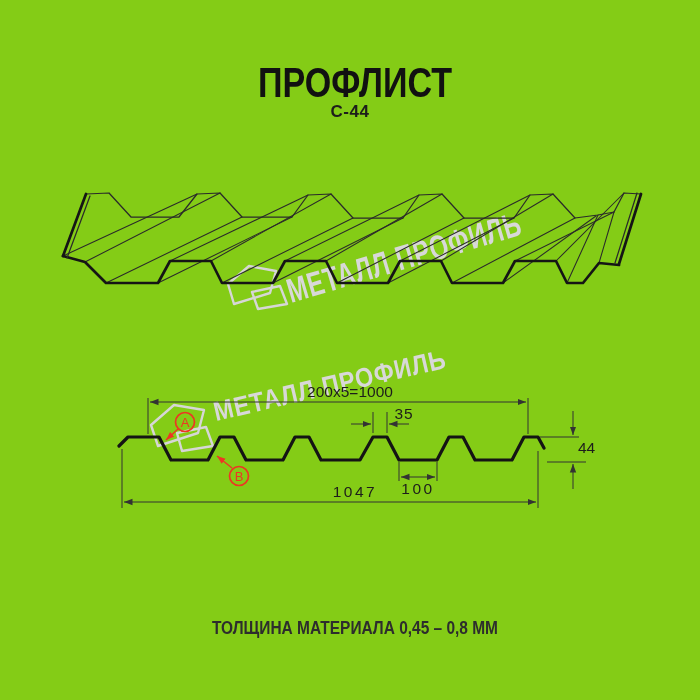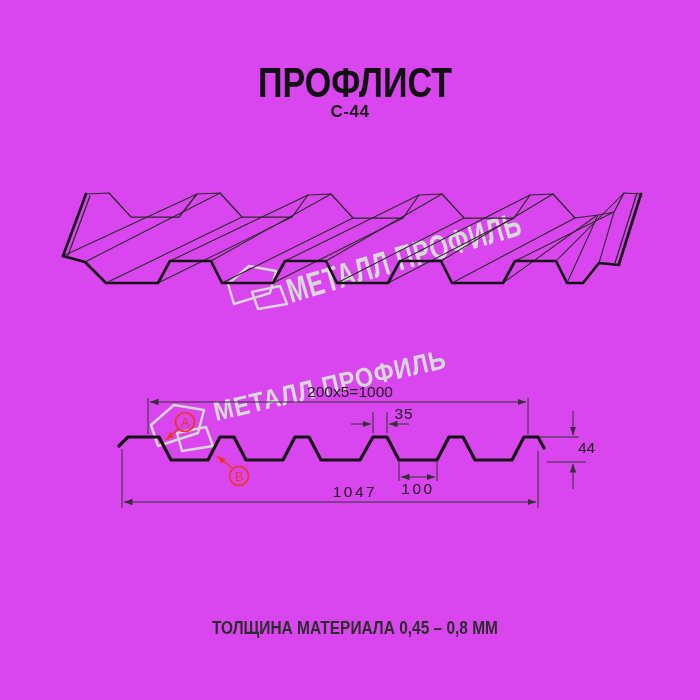--- a/index.html
+++ b/index.html
@@ -1,16 +1,16 @@
 <!DOCTYPE html>
 <html><head>
 <meta charset="utf-8">
 <style>
   html,body{margin:0;padding:0;background:#ffffff;}
-  .page{position:relative;width:700px;height:700px;background:#d946ef;overflow:hidden;
+  .page{position:relative;width:700px;height:700px;background:#84cc16;overflow:hidden;
         font-family:"Liberation Sans", sans-serif;}
   svg{position:absolute;left:0;top:0;}
   .title-text{font-family:"Liberation Sans", sans-serif;font-weight:bold;fill:#111111;}
   .subtitle-text{font-family:"Liberation Sans", sans-serif;font-weight:bold;fill:#1d1d1b;}
   .footer-text{font-family:"Liberation Sans", sans-serif;font-weight:bold;fill:#2d2d2d;}
   .dim-text{font-family:"Liberation Sans", sans-serif;font-size:15.5px;fill:#1d1d1b;}
   .wm-text{font-family:"Liberation Sans", sans-serif;font-weight:bold;fill:#d8d8d8;}
   .wm-shape{stroke:#d6d6d6;stroke-width:2.4;fill:none;stroke-linejoin:round;}
   .thin{stroke:#2a2a2a;stroke-width:1.25;fill:none;stroke-linejoin:round;stroke-linecap:round;}
   .fold{stroke:#2a2a2a;stroke-width:1.05;fill:none;stroke-linecap:round;}

